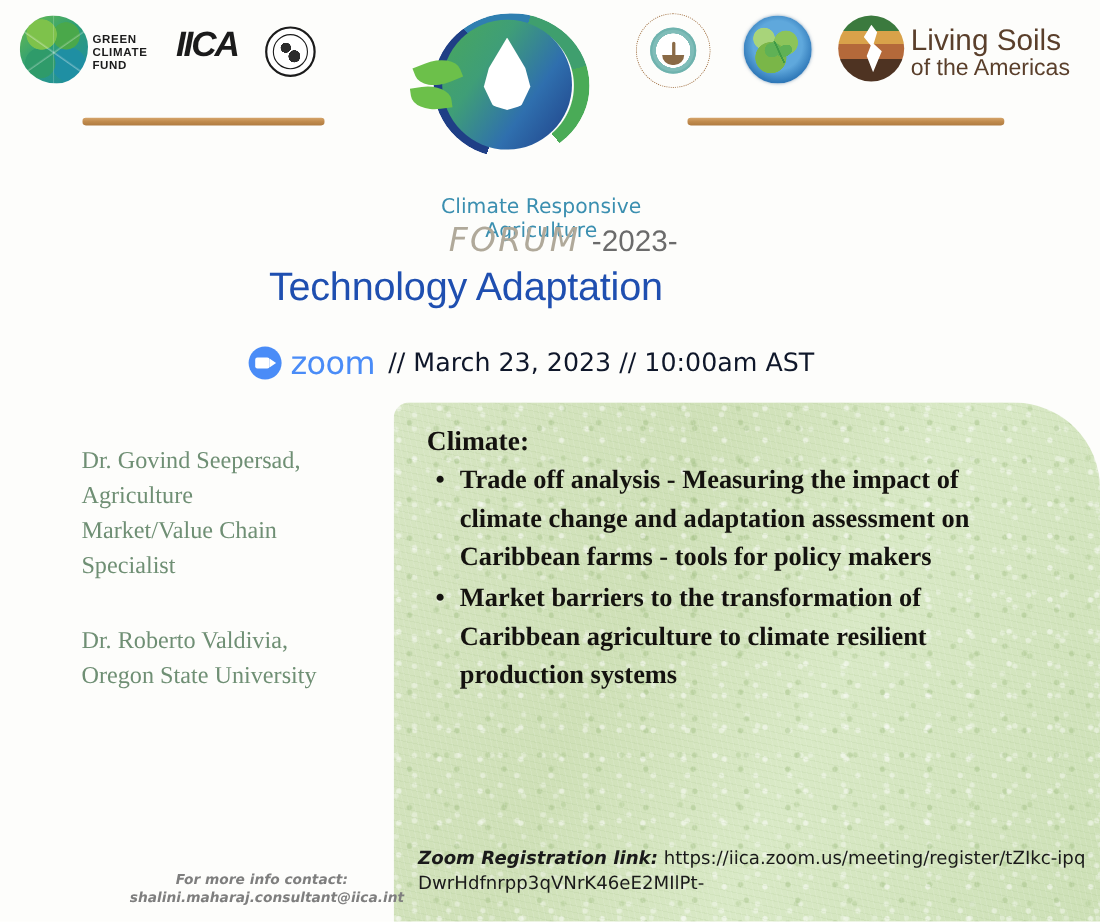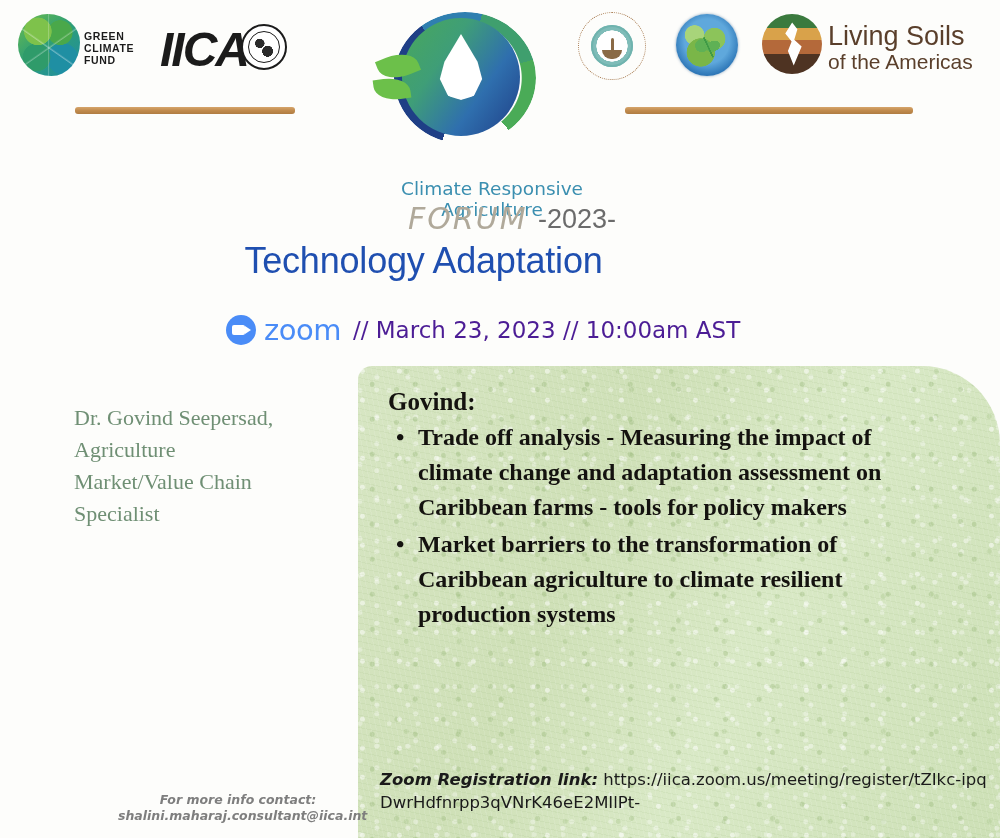--- a/index.html
+++ b/index.html
@@ -72,21 +72,21 @@
       linear-gradient(90deg, transparent 48%, rgba(255,255,255,0.25) 49%, transparent 51%);
   }
   .gcf-text {
     position: absolute; left: 84px; top: 30px;
     font-size: 10.5px; font-weight: bold; line-height: 12px;
     letter-spacing: 0.6px; color: #1b1b1b; white-space: pre-line;
   }
 
   .iica-text {
     position: absolute; left: 160px; top: 22px;
-    font-size: 48px; font-weight: bold; font-style: italic;
+    font-size: 32px; font-weight: bold; font-style: italic;
     letter-spacing: -2px; color: #1b1b1b;
     font-family: "Liberation Sans", sans-serif;
   }
   .iica-globe {
     position: absolute; left: 241px; top: 24px; width: 46px; height: 46px;
     border-radius: 50%; border: 2.5px solid #1b1b1b; background: #fff;
     box-sizing: border-box;
   }
   .iica-globe::before {
     content:""; position:absolute; left:5px; top:5px; right:5px; bottom:5px;
@@ -232,21 +232,21 @@
   .zoom-badge::after {
     content:""; position:absolute; left:19px; top:11px;
     border-top:4px solid transparent; border-bottom:4px solid transparent;
     border-left:6px solid #ffffff;
   }
   .zoom-word {
     margin-left: 8px; font-size: 29px; color: #4a8cf7; letter-spacing: -0.5px;
     font-family: "DejaVu Sans", sans-serif;
   }
   .zoom-meta {
-    margin-left: 12px; font-size: 23px; color: #4c1d95;
+    margin-left: 12px; font-size: 23px; color: #0f172a;
     font-family: "DejaVu Sans", sans-serif;
   }
 
   
   .presenters {
     position: absolute; left: 74px; top: 402px; width: 270px;
     font-family: "Liberation Serif", serif;
     color: #6f8f74; font-size: 22px; line-height: 32px;
   }
   .presenters .lead { margin-bottom: 36px; }
@@ -333,24 +333,26 @@
     <div class="zoom-badge"></div>
     <div class="zoom-word">zoom</div>
     <div class="zoom-meta">// March 23, 2023 // 10:00am AST</div>
   </div>
 
   <div class="presenters">
     <div class="blk" style="white-space:pre-line">Dr. Govind Seepersad,
 Agriculture
 Market/Value Chain
 Specialist</div>
+    <div class="blk" style="white-space:pre-line">Dr. Roberto Valdivia,
+Oregon State University</div>
   </div>
 
   <div class="topics">
-    <div class="topics-head">Govind:</div>
+    <div class="topics-head">Climate:</div>
     <ul>
       <li>Trade off analysis - Measuring the impact of climate change and adaptation assessment on Caribbean farms - tools for policy makers</li>
       <li>Market barriers to the transformation of Caribbean agriculture to climate resilient production systems</li>
     </ul>
   </div>
 
   <div class="contact" style="white-space:pre-line">For more info contact:
 shalini.maharaj.consultant@iica.int</div>
 
   <div class="reg">

